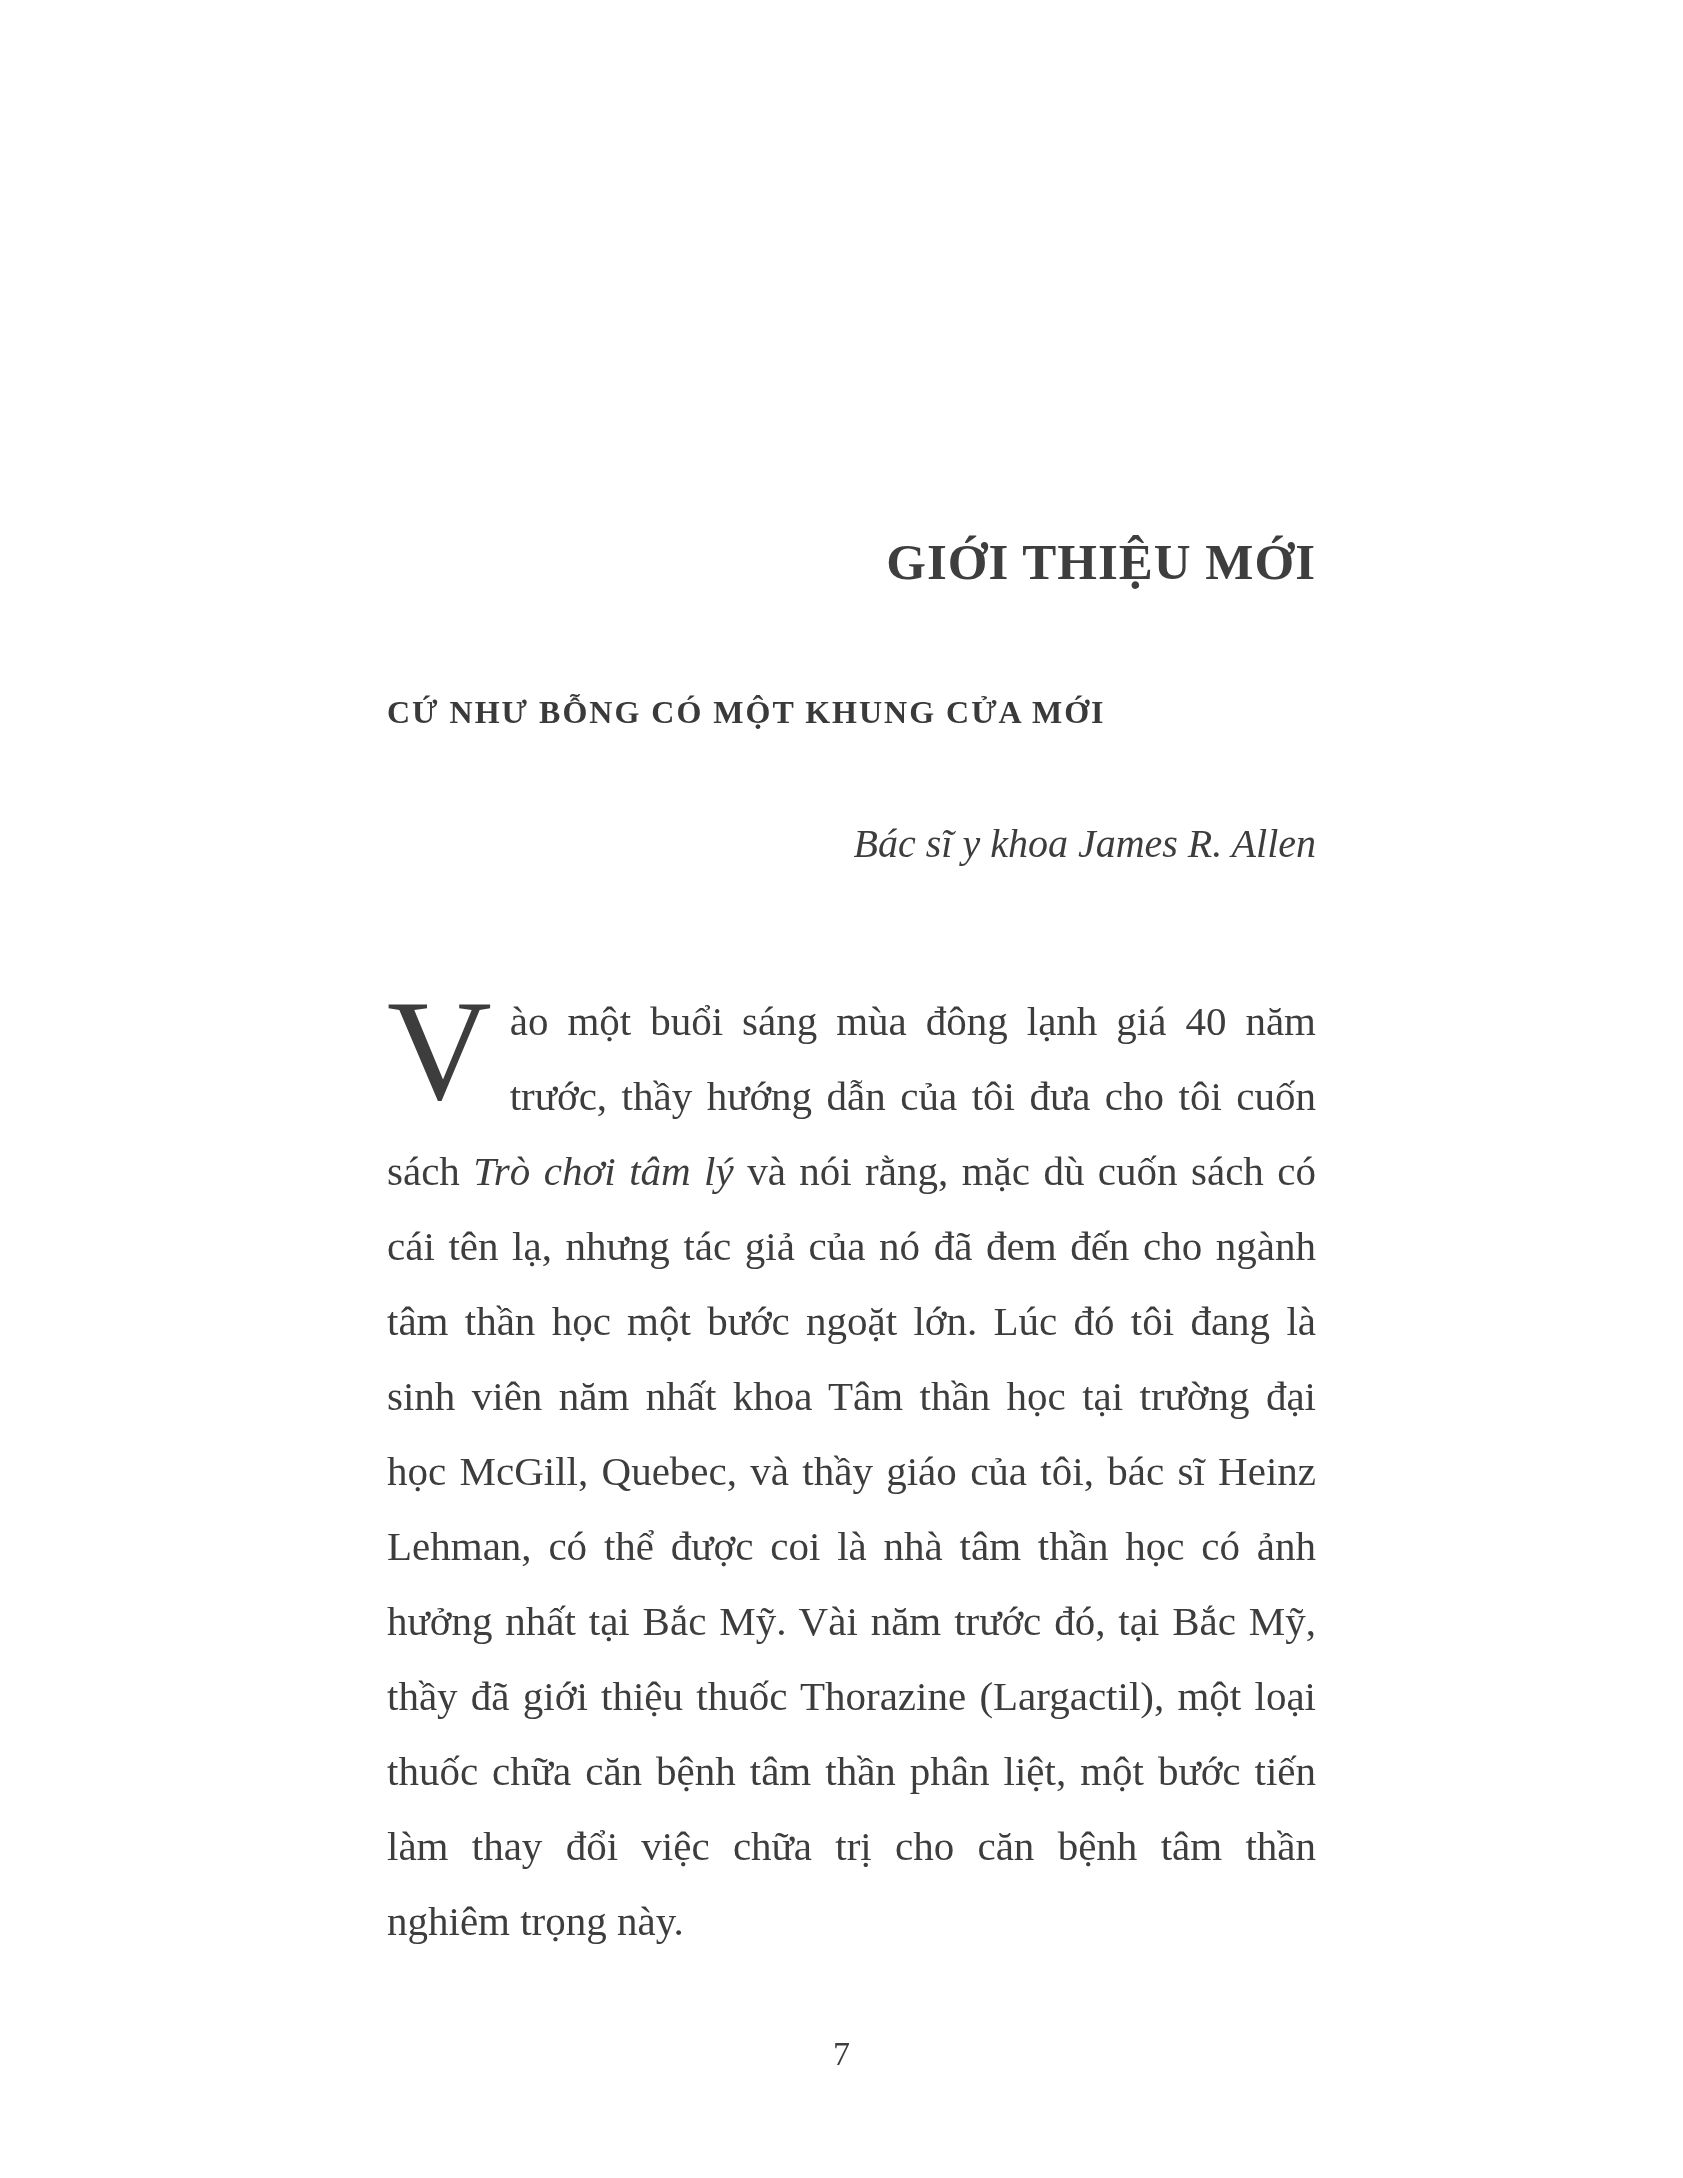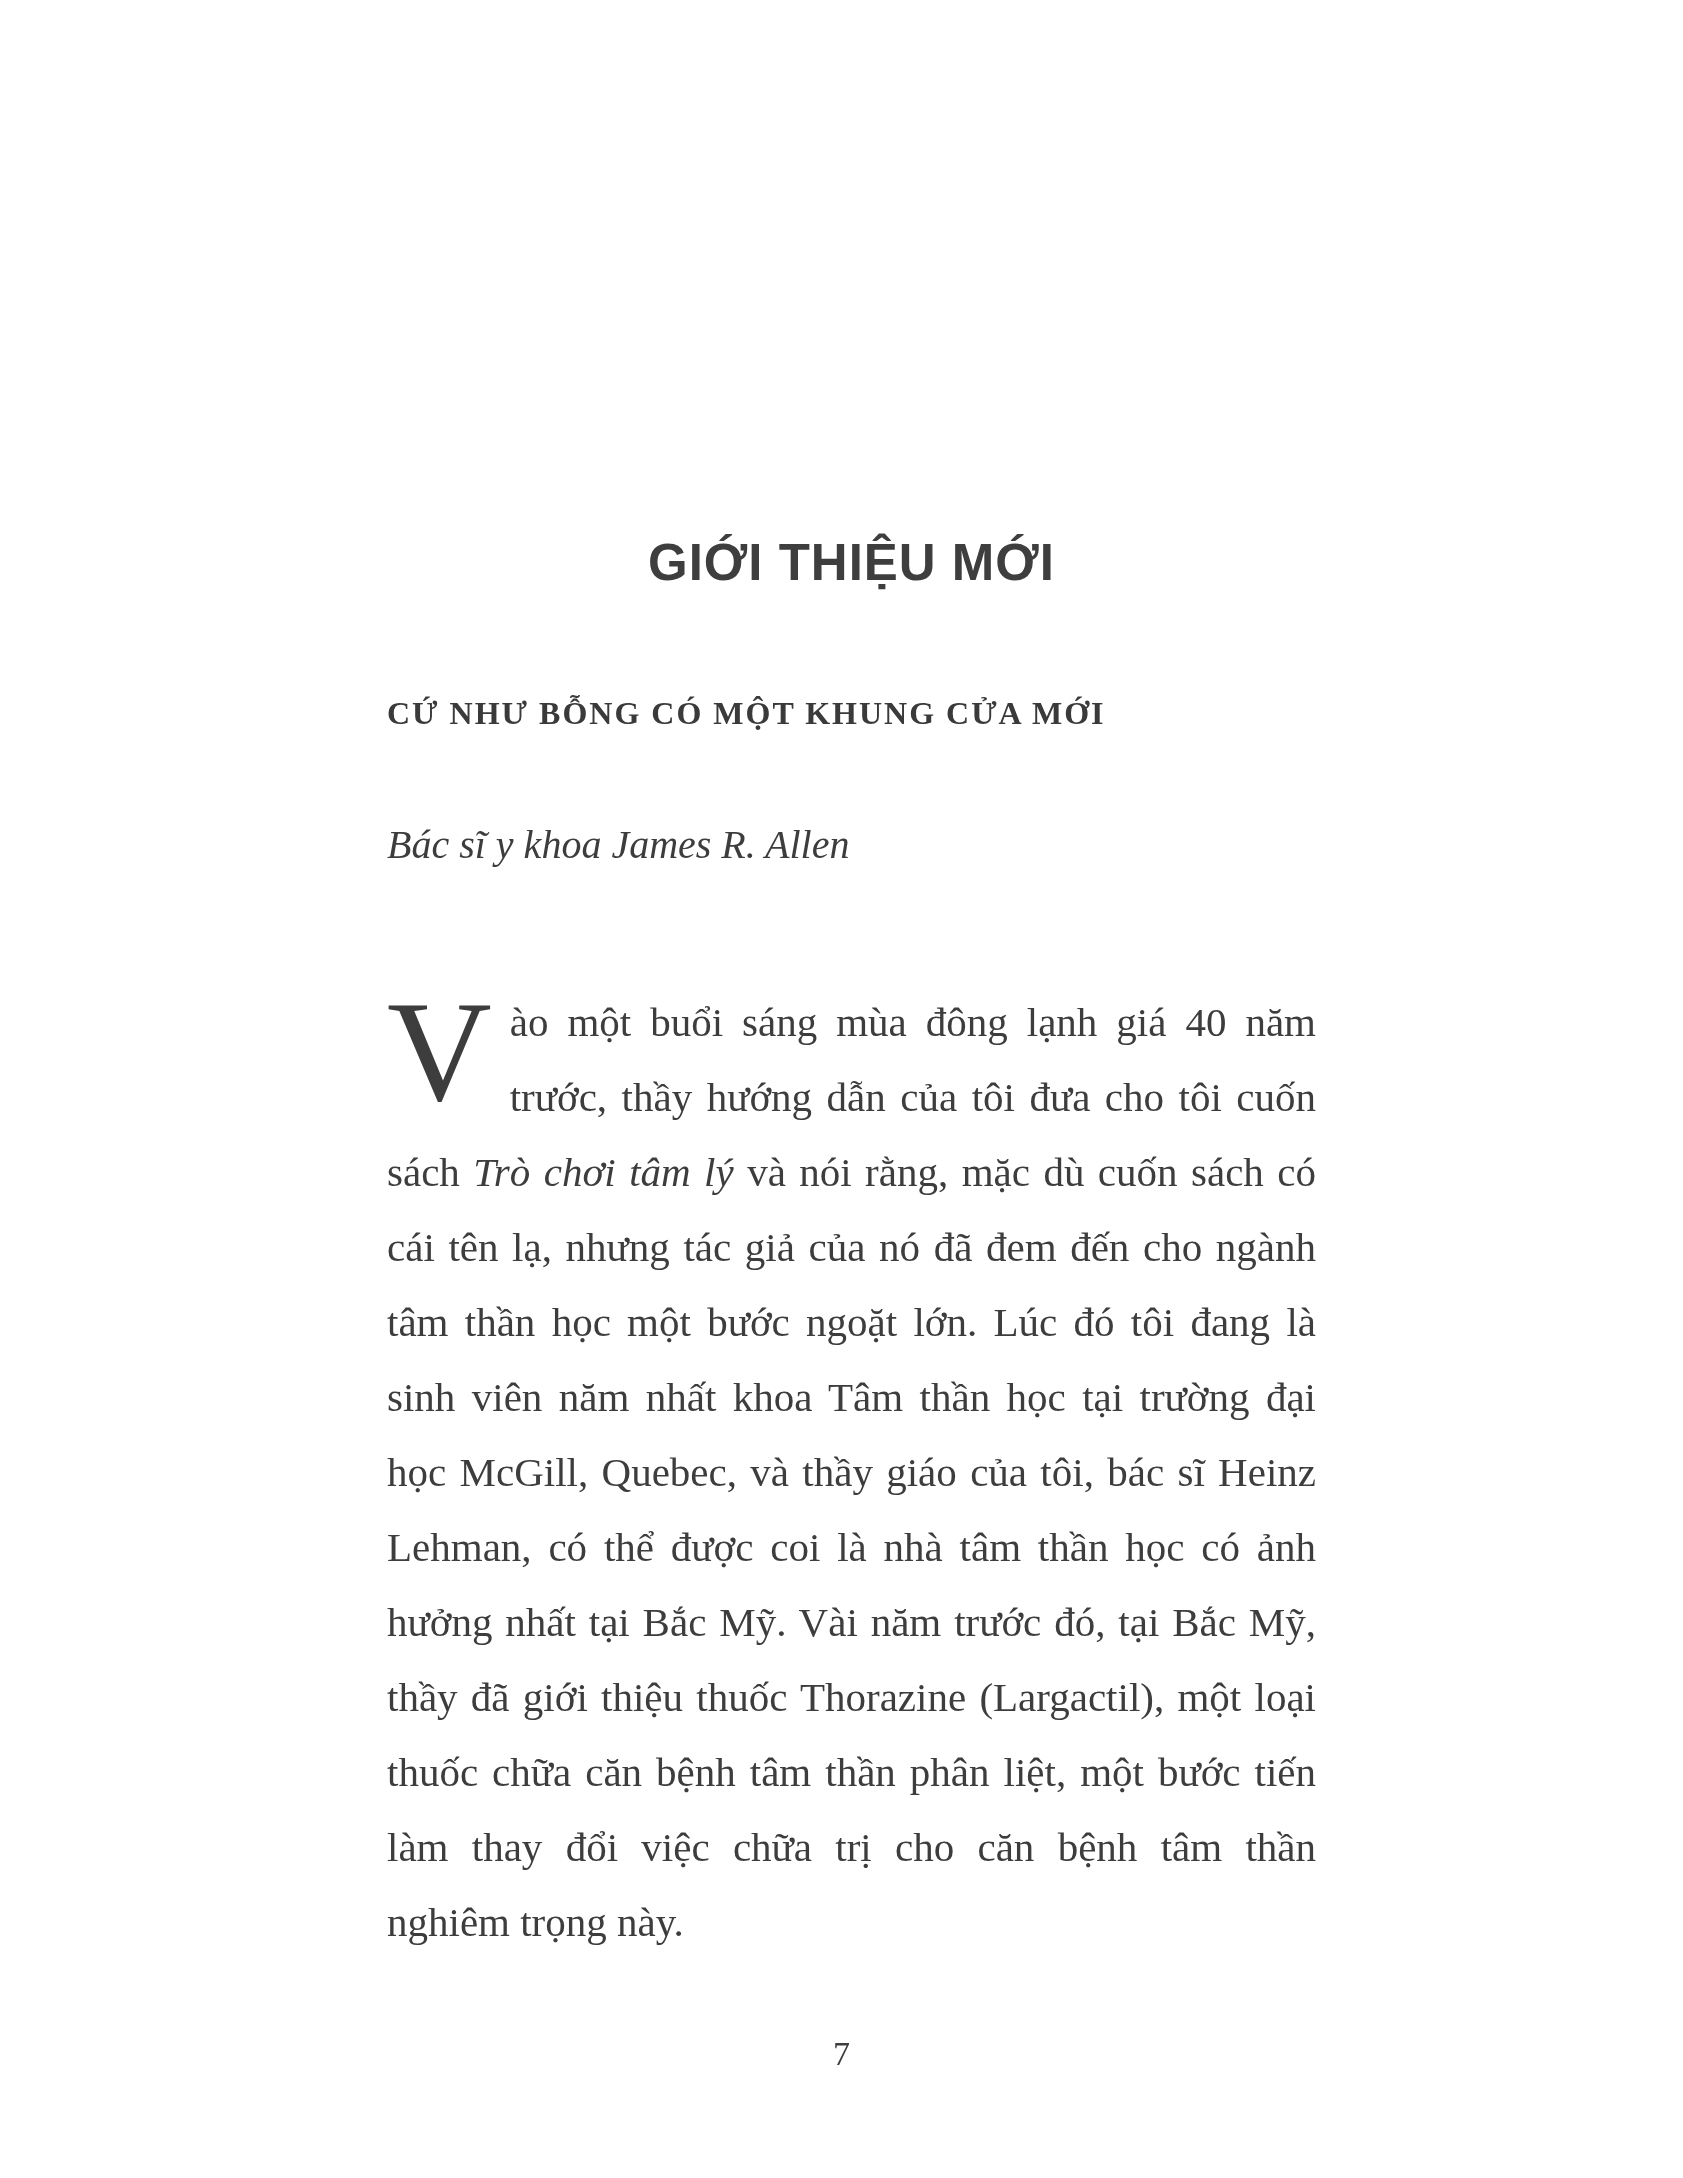--- a/index.html
+++ b/index.html
@@ -17,39 +17,39 @@
     overflow: hidden;
   }
   .content {
     position: absolute;
     left: 387px;
     top: 0;
     width: 929px;
   }
   .title {
     margin-top: 533px;
-    text-align: center;
-    font-family: Liberation Sans, sans-serif;
+    text-align: right;
+    font-family: Liberation Serif, serif;
     font-weight: 700;
     font-size: 51px;
     letter-spacing: 1px;
     color: #3e3e3e;
   }
   .subtitle {
     margin-top: 103px;
     text-align: left;
     font-family: "Liberation Serif", serif;
     font-weight: 700;
     font-size: 32px;
     letter-spacing: 2px;
     color: #3a3a3a;
   }
   .author {
     margin-top: 89px;
-    text-align: left;
+    text-align: right;
     font-style: italic;
     font-size: 40px;
     color: #3d3d3d;
   }
   .bodytext {
     margin-top: 117px;
     font-size: 41px;
     line-height: 75px;
     text-align: justify;
     color: #3d3d3d;

